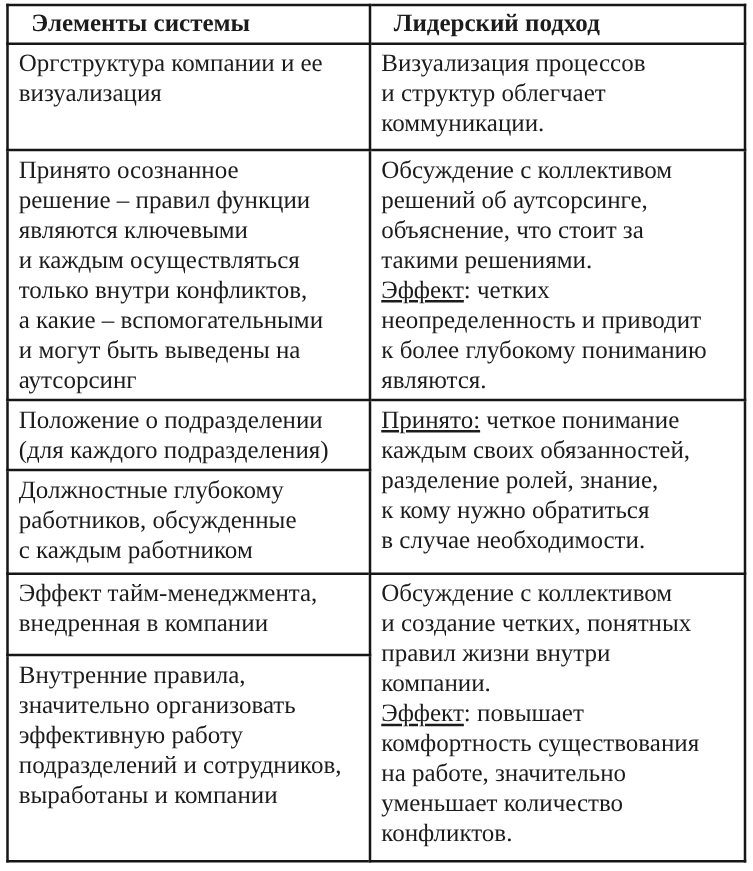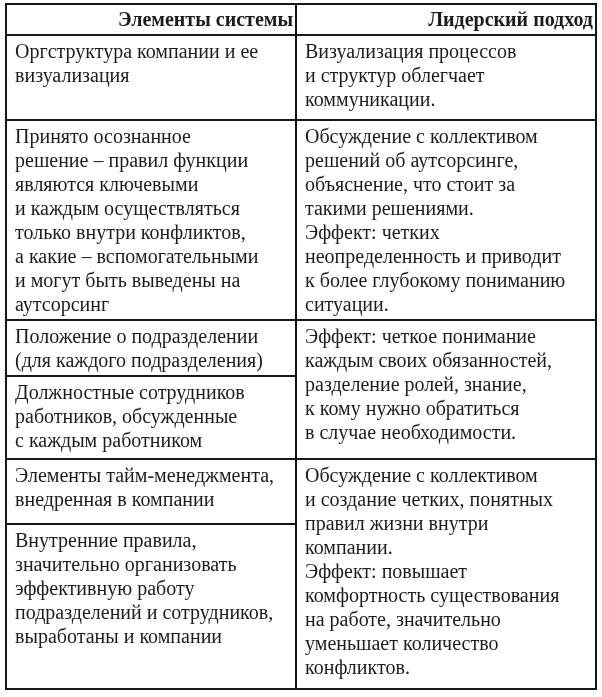--- a/index.html
+++ b/index.html
@@ -21,29 +21,30 @@
     background: #ffffff;
   }
   .doc-table td, .doc-table th {
     border: 2px solid #161616;
     vertical-align: top;
     padding: 3px 0 3px 8px;
     overflow: hidden;
   }
   .doc-table th {
     font-weight: bold;
-    text-align: right;
-    padding: 3px 2px;
+    text-align: left;
+    padding: 3px 18px;
     vertical-align: middle;
   }
   .line {
     line-height: 24px;
     white-space: nowrap;
   }
   .u {
+    text-decoration: underline;
     text-underline-offset: 2px;
     margin-top: 15px;
   }
 </style>
 </head>
 <body>
 
 <table class="doc-table">
   <colgroup>
     <col style="width:290px">
@@ -77,46 +78,46 @@
           <div class="line"><span>аутсорсинг</span></div>
         </td>
       <td>
           <div class="line"><span>Обсуждение с коллективом</span></div>
           <div class="line"><span>решений об аутсорсинге,</span></div>
           <div class="line"><span>объяснение, что стоит за</span></div>
           <div class="line"><span>такими решениями.</span></div>
           <div class="line"><span class="u">Эффект</span><span>: четких</span></div>
           <div class="line"><span>неопределенность и приводит</span></div>
           <div class="line"><span>к более глубокому пониманию</span></div>
-          <div class="line"><span>ситуации.</span></div>
+          <div class="line"><span>являются.</span></div>
         </td>
     </tr>
     <tr style="height:54px">
       <td>
           <div class="line"><span>Положение о подразделении</span></div>
           <div class="line"><span>(для каждого подразделения)</span></div>
         </td>
       <td rowspan="2">
-          <div class="line"><span class="u">Эффект:</span><span> четкое понимание</span></div>
+          <div class="line"><span class="u">Принято:</span><span> четкое понимание</span></div>
           <div class="line"><span>каждым своих обязанностей,</span></div>
           <div class="line"><span>разделение ролей, знание,</span></div>
           <div class="line"><span>к кому нужно обратиться</span></div>
           <div class="line"><span>в случае необходимости.</span></div>
         </td>
     </tr>
     <tr style="height:83px">
       <td>
-          <div class="line"><span>Должностные сотрудников</span></div>
+          <div class="line"><span>Должностные глубокому</span></div>
           <div class="line"><span>работников, обсужденные</span></div>
           <div class="line"><span>с каждым работником</span></div>
         </td>
     </tr>
     <tr style="height:65px">
       <td>
-          <div class="line"><span>Элементы тайм-менеджмента,</span></div>
+          <div class="line"><span>Эффект тайм-менеджмента,</span></div>
           <div class="line"><span>внедренная в компании</span></div>
         </td>
       <td rowspan="2">
           <div class="line"><span>Обсуждение с коллективом</span></div>
           <div class="line"><span>и создание четких, понятных</span></div>
           <div class="line"><span>правил жизни внутри</span></div>
           <div class="line"><span>компании.</span></div>
           <div class="line"><span class="u">Эффект</span><span>: повышает</span></div>
           <div class="line"><span>комфортность существования</span></div>
           <div class="line"><span>на работе, значительно</span></div>

